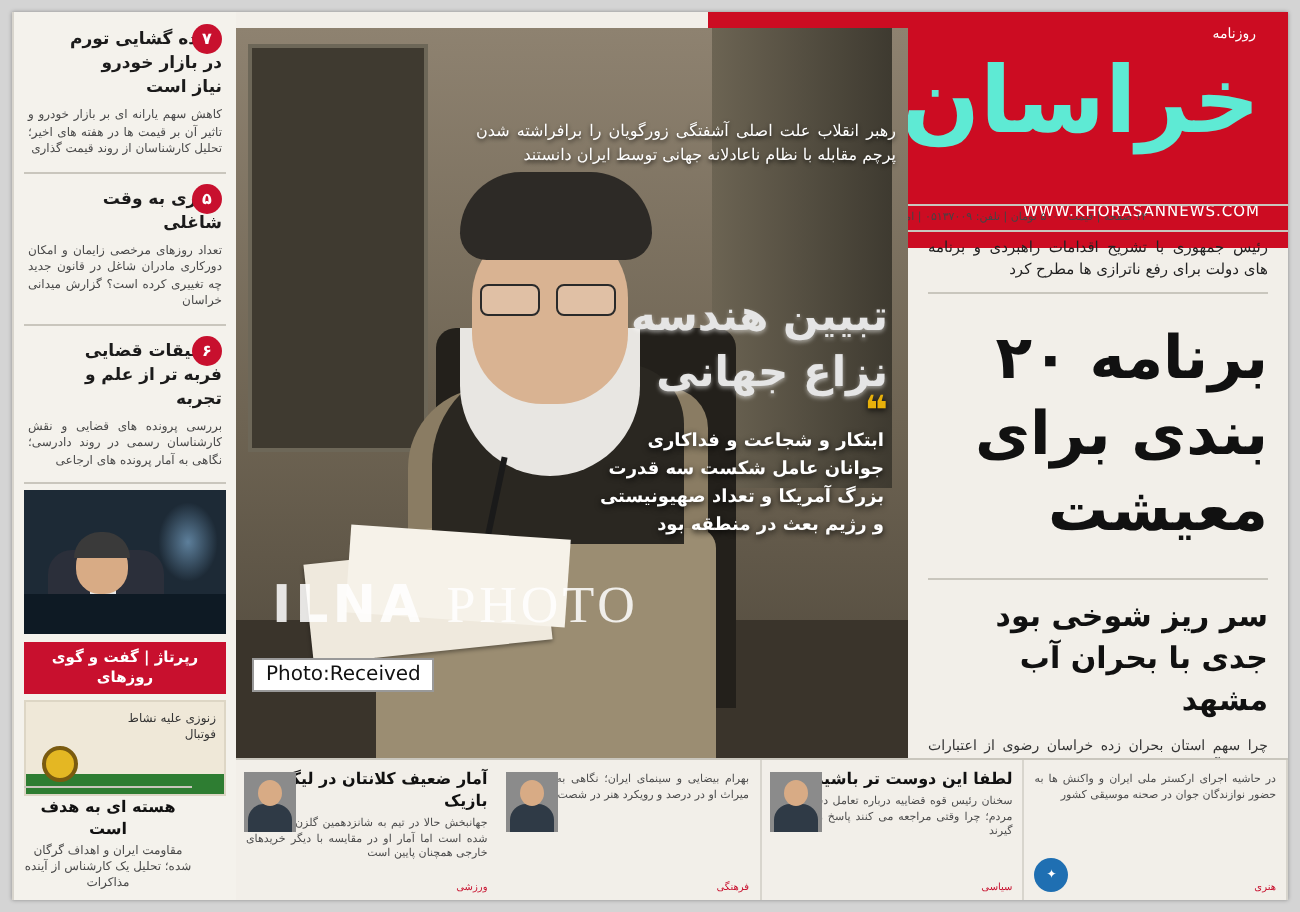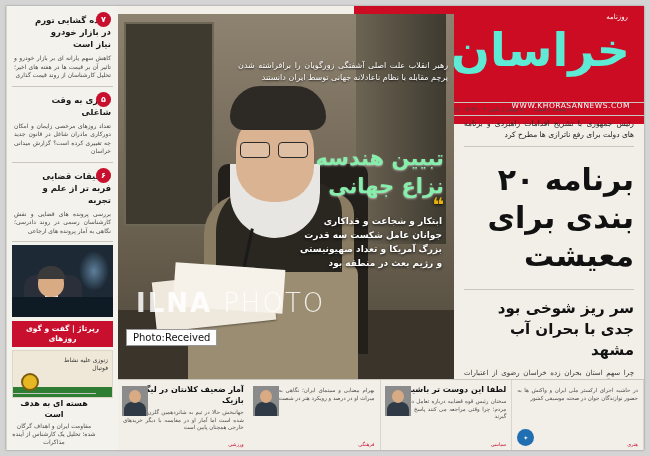--- a/index.html
+++ b/index.html
@@ -137,41 +137,41 @@
   .hero .turban{position:absolute;right:128px;top:72px;width:96px;height:44px;border-radius:46px 46px 20px 20px;background:#2d2a26;}
   .hero .glasses{position:absolute;right:146px;top:128px;width:68px;height:14px;}
   .hero .glasses i{position:absolute;top:0;width:28px;height:14px;border:1.5px solid #2a2a2a;border-radius:4px;background:rgba(255,255,255,.18);}
   .hero .glasses i.l{right:0;} .hero .glasses i.r{left:0;}
   .hero .mic{position:absolute;right:206px;top:214px;width:3px;height:56px;background:#1a1a1a;transform:rotate(12deg);}
   .hero .papers{position:absolute;left:36px;bottom:54px;width:120px;height:50px;background:#efe9dd;transform:rotate(-6deg);box-shadow:0 1px 2px rgba(0,0,0,.4);}
   .hero .papers2{position:absolute;left:56px;bottom:70px;width:110px;height:44px;background:#f6f2e9;transform:rotate(4deg);}
 
   .hero-head{
     position:absolute;right:10px;top:130px;width:160px;
-    color:#86efac;font-size:21px;font-weight:bold;line-height:28px;
+    color:#e5e5e5;font-size:21px;font-weight:bold;line-height:28px;
     text-shadow:0 1px 2px rgba(255,255,255,.5);
   }
   .hero-kicker{
     position:absolute;right:6px;top:46px;width:210px;
     color:#fff;font-size:8px;line-height:12px;text-align:justify;
     text-shadow:0 1px 2px rgba(0,0,0,.7);
   }
   .hero-quote{
     position:absolute;right:12px;top:200px;width:146px;
     color:#fff;font-size:9px;line-height:14px;font-weight:bold;text-align:right;
     text-shadow:0 1px 3px rgba(0,0,0,.85);
   }
   .hero-quote .mark{
     position:absolute;right:-2px;top:-16px;color:#e8b10a;font-size:20px;font-weight:bold;
   }
   .wm{
     position:absolute;left:18px;bottom:62px;
     color:rgba(255,255,255,.85);font-size:26px;font-weight:bold;letter-spacing:2px;
   }
-  .wm .thin{font-weight:300;}
+  .wm .thin{font-weight:300;font-family:Liberation Serif, serif;}
   .photo-received{
     position:absolute;left:8px;bottom:34px;
     background:#fff;color:#111;font-size:10px;padding:2px 6px;
     border:1px solid #999;
   }
 
   
   .maincol{
     position:absolute;right:0;top:112px;width:190px;height:262px;
     padding:0 10px;box-sizing:border-box;text-align:right;

